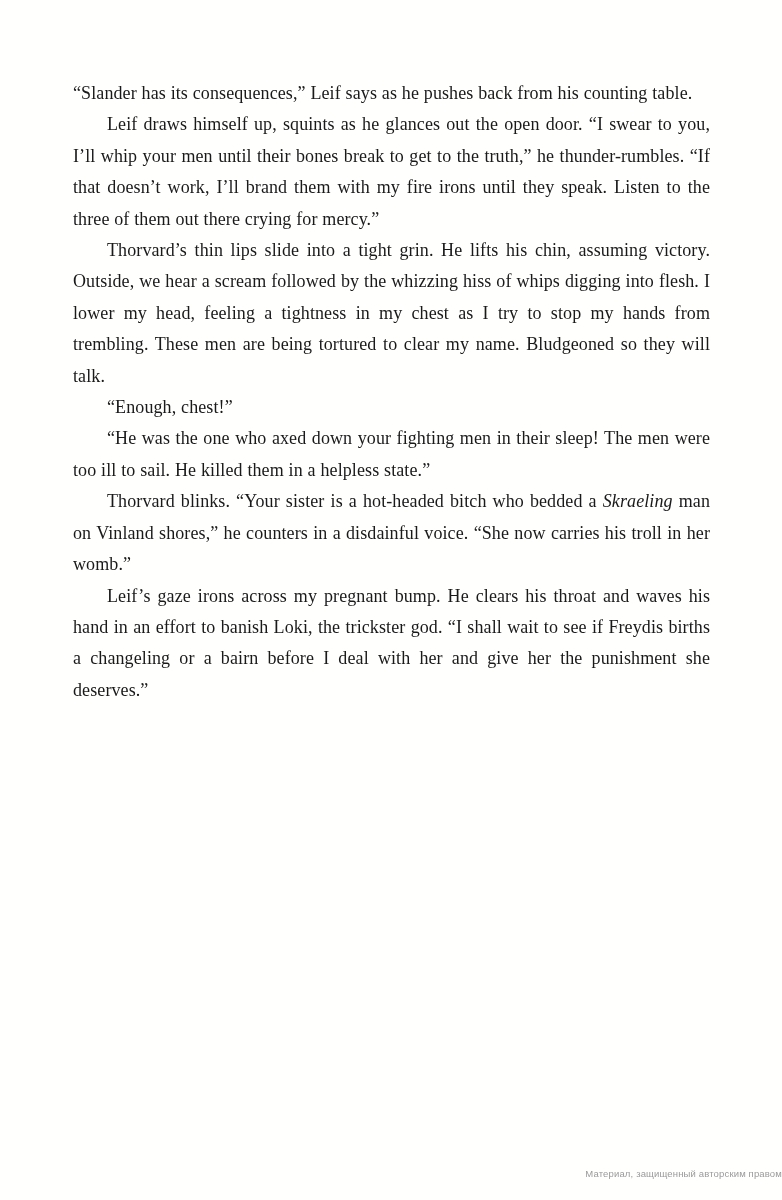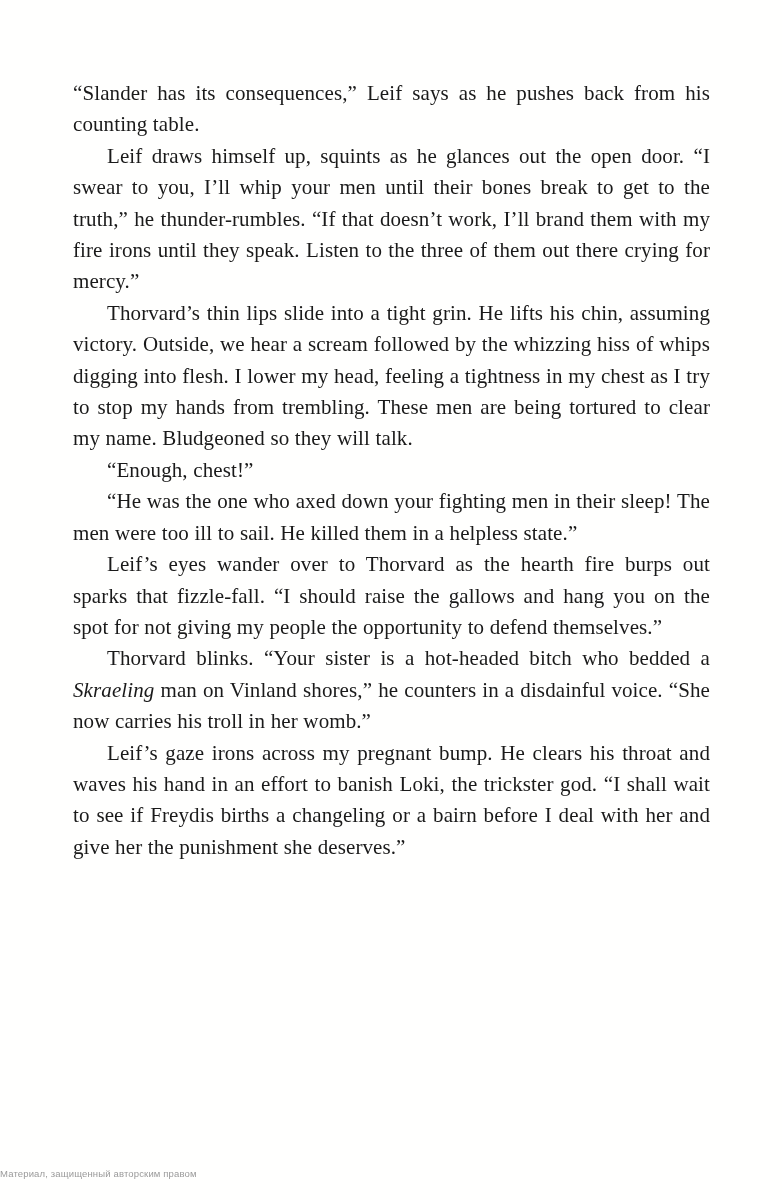--- a/index.html
+++ b/index.html
@@ -24,59 +24,58 @@
     background: #fffffe;
   }
   .text-column {
     position: absolute;
     left: 73px;
     top: 78px;
     width: 637px;
   }
   p.para {
     margin: 0;
-    font-size: 21px;
+    font-size: 18px;
     line-height: 31.4px;
     text-align: justify;
     text-justify: inter-word;
     text-indent: 34px;
     font-family: "Liberation Serif", serif;
     letter-spacing: 0.1px;
     word-spacing: 0.2px;
     -webkit-hyphens: none;
     hyphens: none;
   }
   p.para.noindent {
     text-indent: 0;
   }
   p.para i, p.para em {
   }
   .copyright-notice {
     position: absolute;
     left: 0;
     top: 1168px;
     width: 782px;
-    text-align: left;
+    text-align: right;
     font-family: "Liberation Sans", sans-serif;
     font-size: 9.5px;
     color: #9a9a9a;
     letter-spacing: 0.15px;
   }
 </style>
 </head>
 <body>
 
 <div class="page">
 
   <div class="text-column">
     <p class="para noindent">“Slander has its consequences,” Leif says as he pushes back from his counting table.</p>
     <p class="para">Leif draws himself up, squints as he glances out the open door. “I swear to you, I’ll whip your men until their bones break to get to the truth,” he thunder-rumbles. “If that doesn’t work, I’ll brand them with my fire irons until they speak. Listen to the three of them out there crying for mercy.”</p>
     <p class="para">Thorvard’s thin lips slide into a tight grin. He lifts his chin, assuming victory. Outside, we hear a scream followed by the whizzing hiss of whips digging into flesh. I lower my head, feeling a tightness in my chest as I try to stop my hands from trembling. These men are being tortured to clear my name. Bludgeoned so they will talk.</p>
     <p class="para">“Enough, chest!”</p>
     <p class="para">“He was the one who axed down your fighting men in their sleep! The men were too ill to sail. He killed them in a helpless state.”</p>
-    <p class="para">Leif’s eyes wander over to Thorvard as the hearth fire burps out sparks that fizzle-fall. “I should raise the gallows and hang you on the spot for not giving my people the opportunity to defend themselves.”</p>
     <p class="para">Thorvard blinks. “Your sister is a hot-headed bitch who bedded a <i>Skraeling</i> man on Vinland shores,” he counters in a disdainful voice. “She now carries his troll in her womb.”</p>
     <p class="para">Leif’s gaze irons across my pregnant bump. He clears his throat and waves his hand in an effort to banish Loki, the trickster god. “I shall wait to see if Freydis births a changeling or a bairn before I deal with her and give her the punishment she deserves.”</p>
   </div>
 
   <div class="copyright-notice">Материал, защищенный авторским правом</div>
 
 </div>
 
 </body></html>

